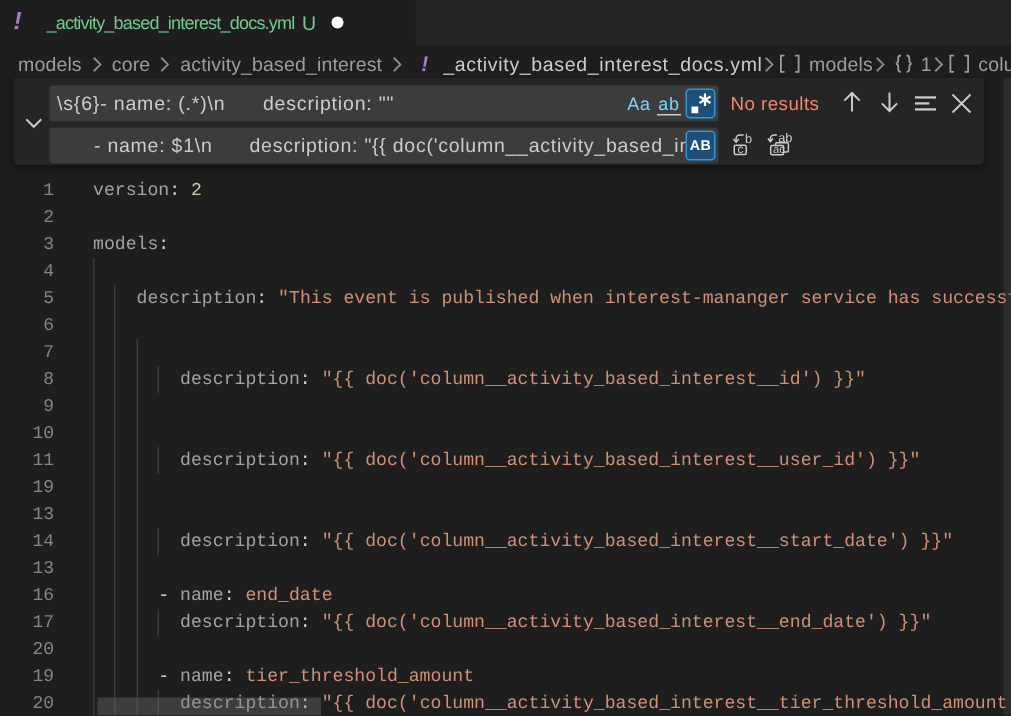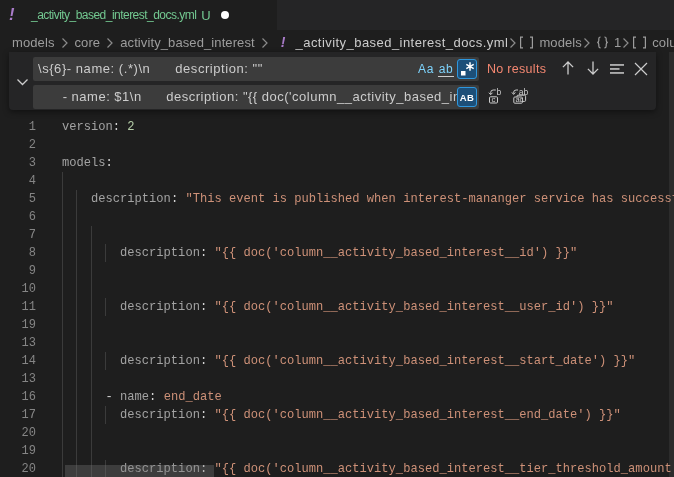--- a/index.html
+++ b/index.html
@@ -97,21 +97,21 @@
 <div class="row" style="top:261.5px"><i class="g" style="left:62px"></i><i class="g" style="left:76px"></i><i class="g" style="left:91px"></i><span class="ln">9</span><span class="ct"></span></div>
 <div class="row" style="top:279.5px"><i class="g" style="left:62px"></i><i class="g" style="left:76px"></i><i class="g" style="left:91px"></i><span class="ln">10</span></div>
 <div class="row" style="top:297.5px"><i class="g" style="left:62px"></i><i class="g" style="left:76px"></i><i class="g" style="left:91px"></i><i class="g" style="left:105px"></i><span class="ln">11</span><span class="ct">        <b class="k">description</b><b class="w">:</b> <b class="s">"{{ doc('column__activity_based_interest__user_id') }}"</b></span></div>
 <div class="row" style="top:315.5px"><i class="g" style="left:62px"></i><i class="g" style="left:76px"></i><i class="g" style="left:91px"></i><span class="ln">19</span><span class="ct"></span></div>
 <div class="row" style="top:333.5px"><i class="g" style="left:62px"></i><i class="g" style="left:76px"></i><i class="g" style="left:91px"></i><span class="ln">13</span></div>
 <div class="row" style="top:351.5px"><i class="g" style="left:62px"></i><i class="g" style="left:76px"></i><i class="g" style="left:91px"></i><i class="g" style="left:105px"></i><span class="ln">14</span><span class="ct">        <b class="k">description</b><b class="w">:</b> <b class="s">"{{ doc('column__activity_based_interest__start_date') }}"</b></span></div>
 <div class="row" style="top:369.5px"><i class="g" style="left:62px"></i><i class="g" style="left:76px"></i><i class="g" style="left:91px"></i><span class="ln">13</span><span class="ct"></span></div>
 <div class="row" style="top:387.5px"><i class="g" style="left:62px"></i><i class="g" style="left:76px"></i><i class="g" style="left:91px"></i><span class="ln">16</span><span class="ct">      <b class="w">- </b><b class="k">name</b><b class="w">:</b> <b class="s">end_date</b></span></div>
 <div class="row" style="top:405.5px"><i class="g" style="left:62px"></i><i class="g" style="left:76px"></i><i class="g" style="left:91px"></i><i class="g" style="left:105px"></i><span class="ln">17</span><span class="ct">        <b class="k">description</b><b class="w">:</b> <b class="s">"{{ doc('column__activity_based_interest__end_date') }}"</b></span></div>
 <div class="row" style="top:423.5px"><i class="g" style="left:62px"></i><i class="g" style="left:76px"></i><i class="g" style="left:91px"></i><span class="ln">20</span><span class="ct"></span></div>
-<div class="row" style="top:441.5px"><i class="g" style="left:62px"></i><i class="g" style="left:76px"></i><i class="g" style="left:91px"></i><span class="ln">19</span></div>
+<div class="row" style="top:441.5px"><i class="g" style="left:62px"></i><i class="g" style="left:76px"></i><i class="g" style="left:91px"></i><span class="ln">19</span><span class="ct">      <b class="w">- </b><b class="k">name</b><b class="w">:</b> <b class="s">tier_threshold_amount</b></span></div>
 <div class="row" style="top:459.5px"><i class="g" style="left:62px"></i><i class="g" style="left:76px"></i><i class="g" style="left:91px"></i><i class="g" style="left:105px"></i><span class="ln">20</span><span class="ct">        <b class="k">description</b><b class="w">:</b> <b class="s">"{{ doc('column__activity_based_interest__tier_threshold_amount') }}"</b></span></div>
 <div class="fw">
  <svg width="13" height="9" viewBox="0 0 13 9" style="left:7px;top:26px">
       <path d="M1.5 1.5l5 5 5-5" fill="none" stroke="#ccc" stroke-width="1.3"></path>
     </svg>
  <div class="inp i1"><span class="txt">\s{6}- name: (.*)\n      description: ""</span>
    <div class="opt" style="left:383px">Aa</div>
    <div class="opt" style="left:403px"><span style="border-bottom:1px solid #ccc;padding:0 1px">ab</span></div>
    <div class="opt on" style="left:424px"><svg width="18" height="18" viewBox="0 0 18 18">
           <rect x="3" y="11" width="4.5" height="4.5" fill="#fff"></rect>

